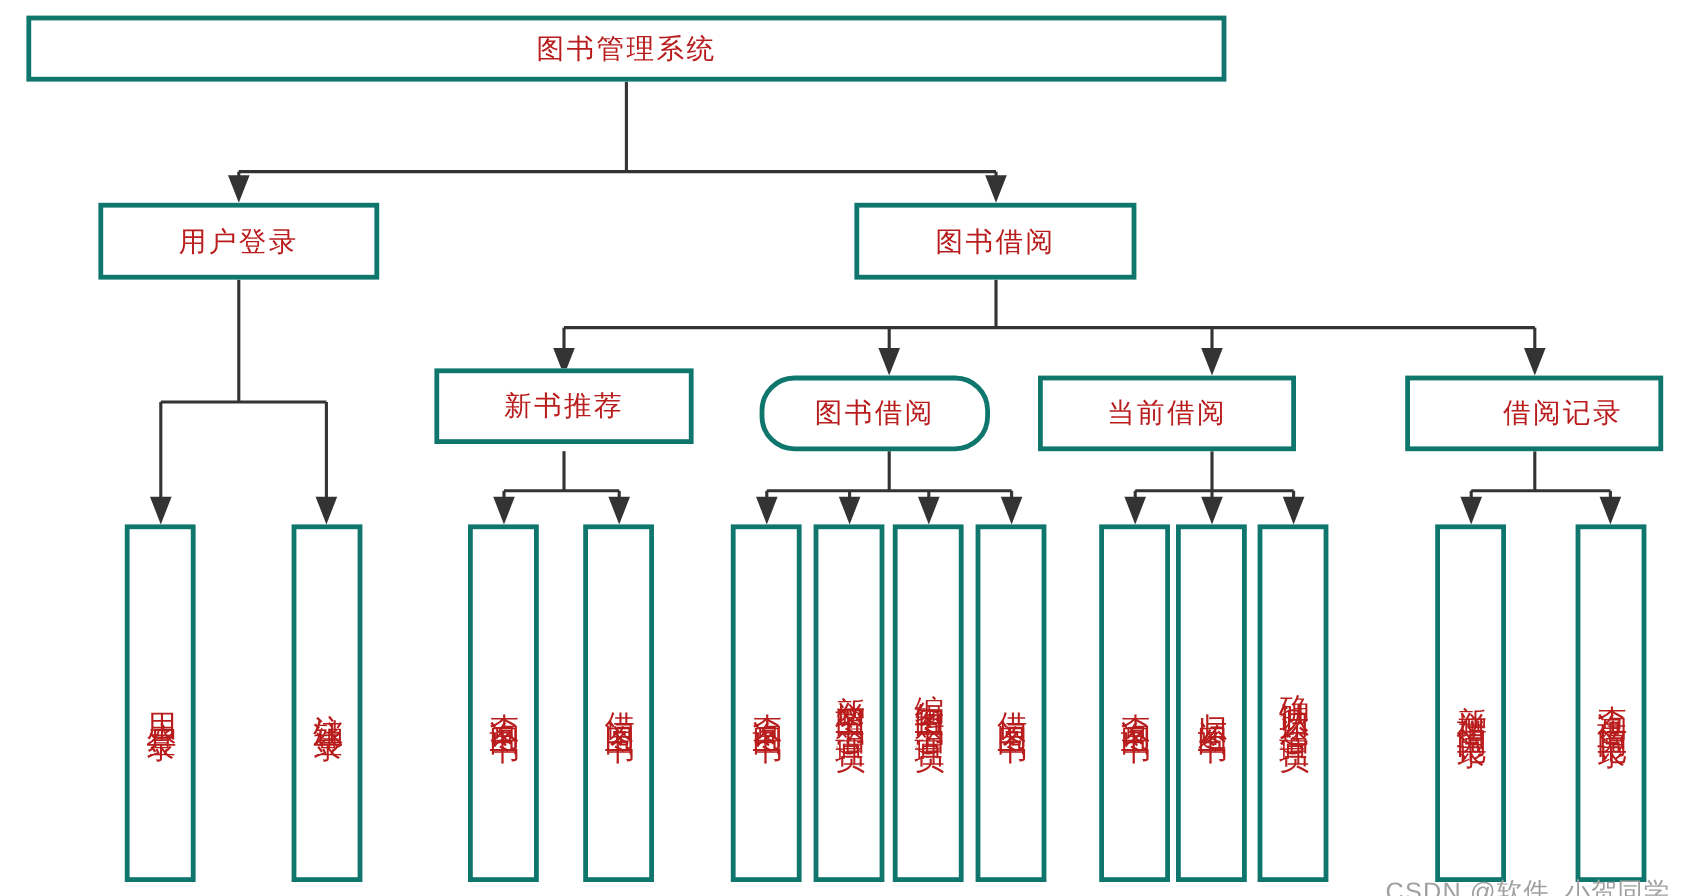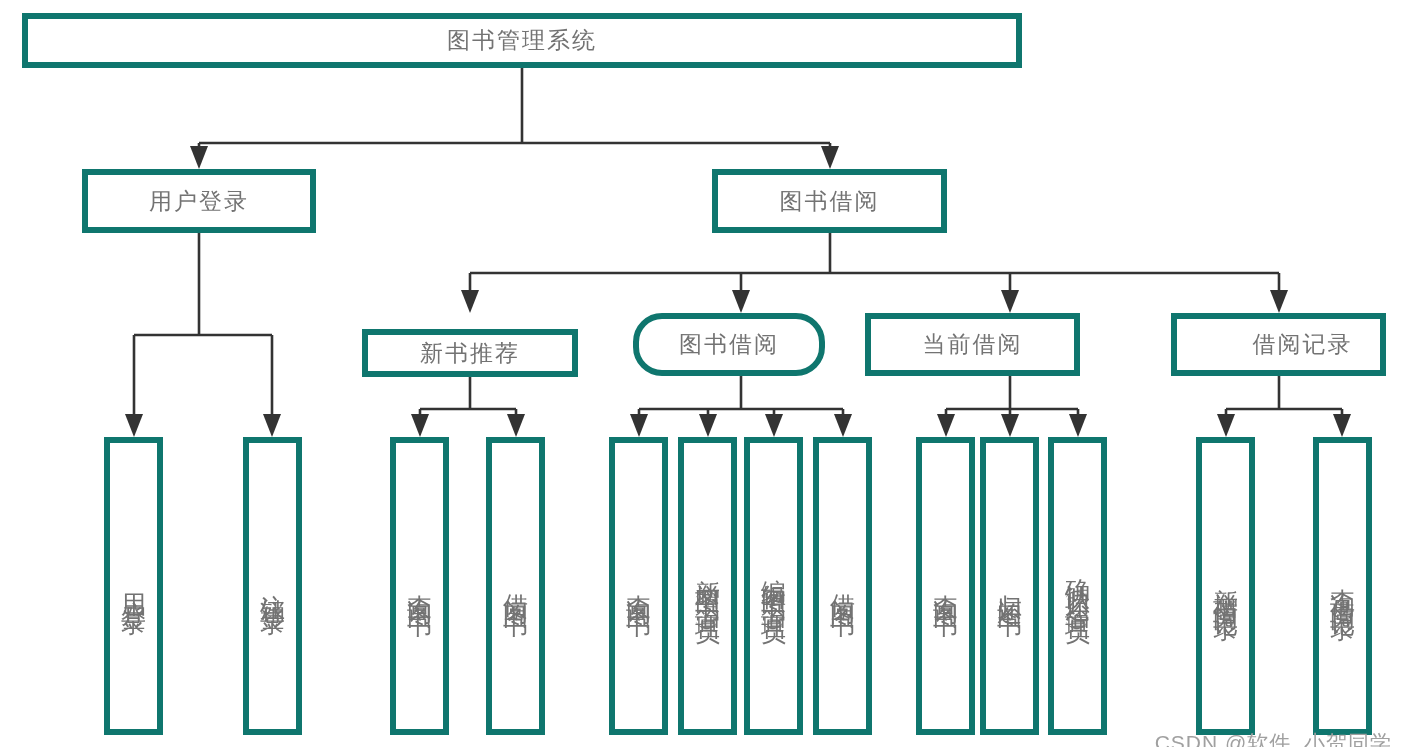--- a/index.html
+++ b/index.html
@@ -3,22 +3,22 @@
 <meta charset="utf-8">
 <style>
   html,body{margin:0;padding:0;background:#ffffff;}
   body{font-family:"Liberation Sans", sans-serif;}
   #stage{position:relative;width:1405px;height:747px;background:#ffffff;overflow:hidden;}
   #wires{position:absolute;left:0;top:0;z-index:0;}
   .node{
     position:absolute;
     box-sizing:border-box;
     background:#ffffff;
-    border:6px solid #0f766e;
-    color:#737373;
+    border:4px solid #0f766e;
+    color:#b91c1c;
     display:flex;
     align-items:center;
     justify-content:center;
     z-index:1;
     text-align:right;
   }
   .node.h{
     font-size:23px;
     letter-spacing:2px;
     white-space:nowrap;
@@ -107,21 +107,21 @@
     <polygon points="1217,414 1235,414 1226,437" stroke="none"></polygon>
     <path d="M1342 409 L1342 416" fill="none"></path>
     <polygon points="1333,414 1351,414 1342,437" stroke="none"></polygon>
   </svg>
 
   <div class="node h" style="left:22px;top:13px;width:1000px;height:55px;">图书管理系统</div>
 
   <div class="node h" style="left:82px;top:169px;width:234px;height:64px;">用户登录</div>
   <div class="node h" style="left:712px;top:169px;width:235px;height:64px;">图书借阅</div>
 
-  <div class="node h" style="left:362px;top:329px;width:216px;height:48px;">新书推荐</div>
+  <div class="node h" style="left:362px;top:307px;width:216px;height:63px;">新书推荐</div>
   <div class="node h" style="left:633px;top:313px;width:192px;height:63px;border-radius:29px;">图书借阅</div>
   <div class="node h" style="left:865px;top:313px;width:215px;height:63px;">当前借阅</div>
   <div class="node h" style="left:1171px;top:313px;width:215px;height:63px;padding-left:48px;">借阅记录</div>
 
   <div class="node v" style="left:104px;top:437px;width:59px;height:298px;">用户登录</div>
   <div class="node v" style="left:243px;top:437px;width:59px;height:298px;">注销登录</div>
 
   <div class="node v" style="left:390px;top:437px;width:59px;height:298px;">查询图书</div>
   <div class="node v" style="left:486px;top:437px;width:59px;height:298px;">借阅图书</div>
 

